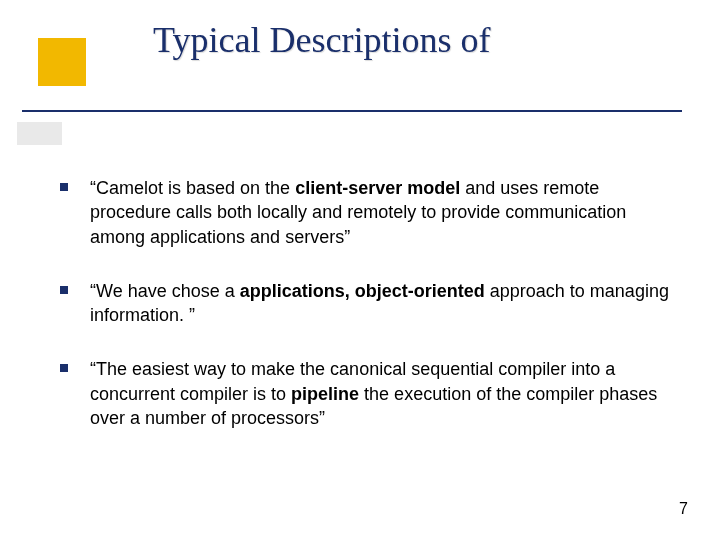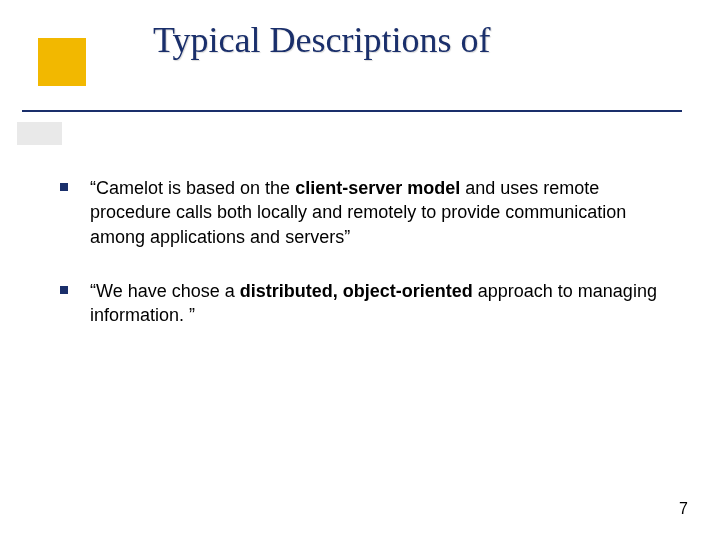--- a/index.html
+++ b/index.html
@@ -99,18 +99,24 @@
 <div class="body">
   <div class="item">
     <div class="bullet"></div>
     <div class="text">
       <span>“Camelot is based on the </span><b>client-server model</b><span> and uses remote procedure calls both locally and remotely to provide communication among applications and servers”</span>
     </div>
   </div>
   <div class="item">
     <div class="bullet"></div>
     <div class="text">
-      <span>“We have chose a </span><b>distributed, object-oriented</b><span> approach to managing information. ”</span>
+      <span>“We have chose a </span><b>applications, object-oriented</b><span> approach to managing information. ”</span>
+    </div>
+  </div>
+  <div class="item">
+    <div class="bullet"></div>
+    <div class="text">
+      <span>“The easiest way to make the canonical sequential compiler into a concurrent compiler is to </span><b>pipeline</b><span> the execution of the compiler phases over a number of processors”</span>
     </div>
   </div>
 </div>
 
 <div class="pagenum">7</div>
 
 </body></html>

